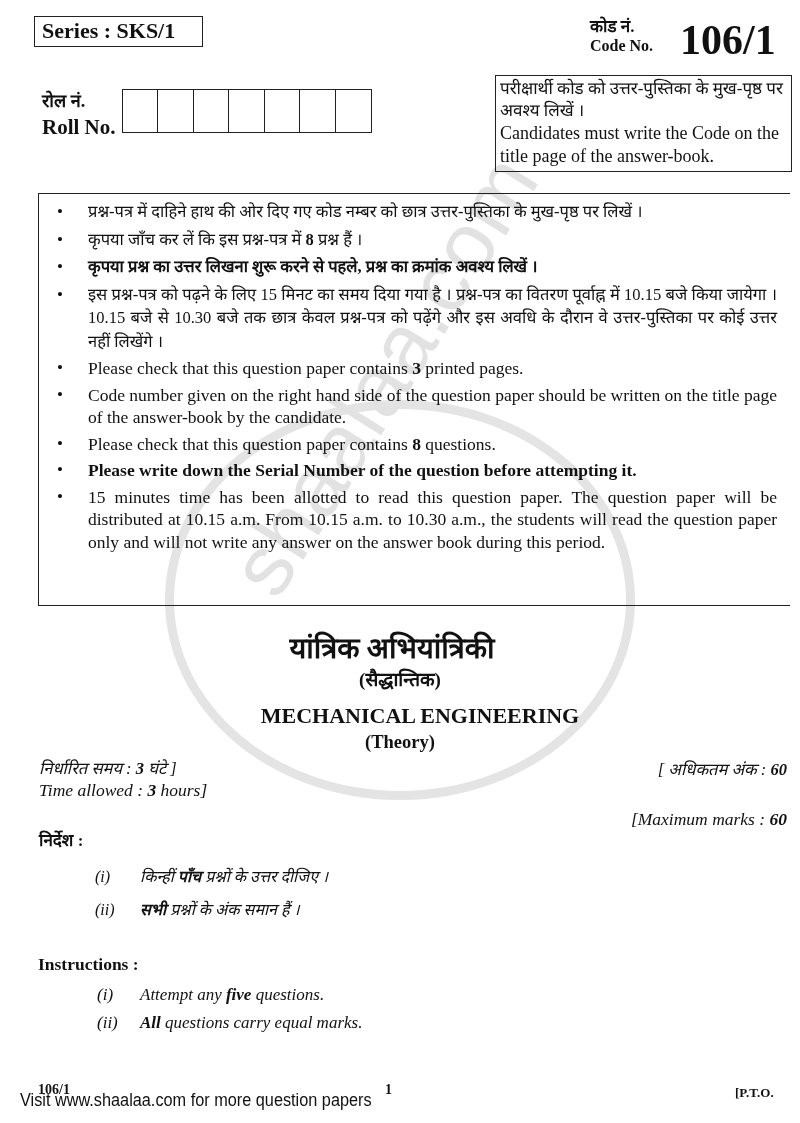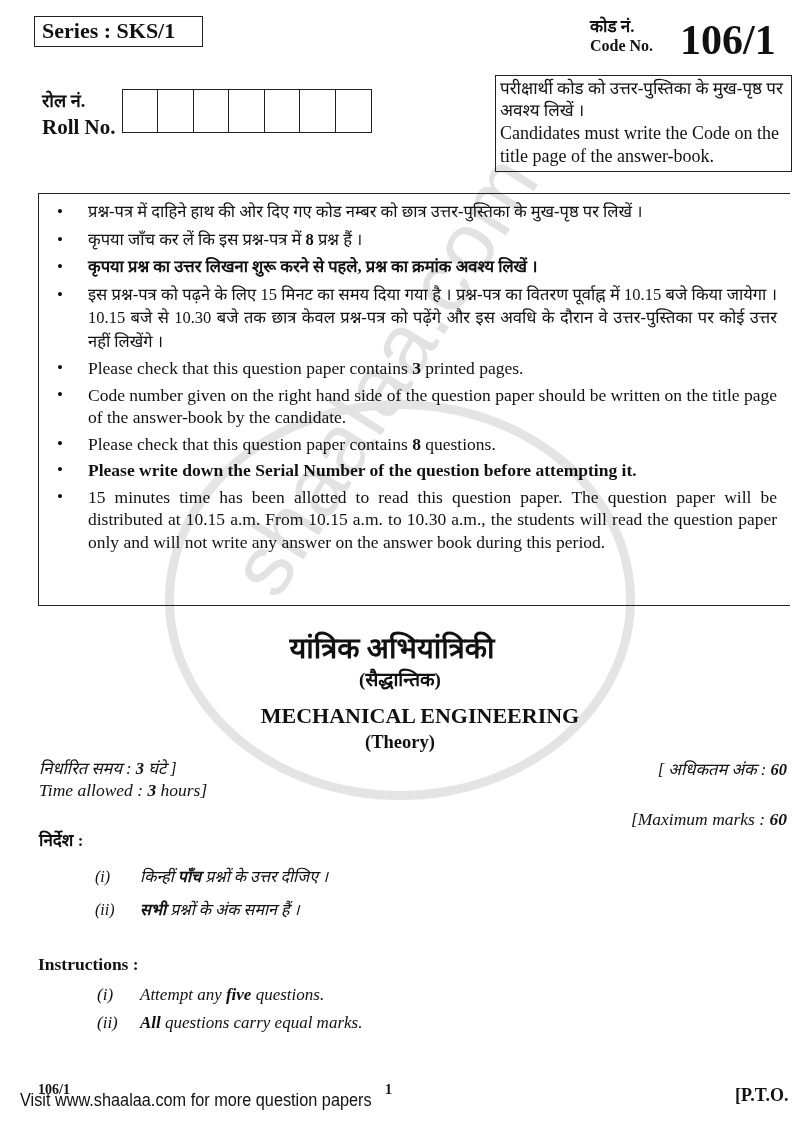--- a/index.html
+++ b/index.html
@@ -49,21 +49,21 @@
   .dir-hi { left:39px; top:828px; font-size:17px; font-weight:bold; z-index:2; }
   .dir-item { left:95px; font-size:16px; font-style:italic; z-index:2; }
   .dir-item .num { display:inline-block; width:45px; }
 
   .ins-en { left:38px; top:954px; font-size:17.5px; font-weight:bold; z-index:2;text-align:center; }
   .ins-item { left:97px; font-size:17px; font-style:italic; z-index:2; }
   .ins-item .num { display:inline-block; width:43px; }
 
   .foot-code { left:38px; top:1082px; font-size:14px; font-weight:bold; z-index:2; }
   .foot-page { left:385px; top:1082px; font-size:14px; font-weight:bold; z-index:2; }
-  .foot-pto { left:735px; top:1085px; font-size:18px; font-weight:bold; z-index:2; }
+  .foot-pto { left:735px; top:1085px; font-size:13px; font-weight:bold; z-index:2; }
   .foot-visit { left:20px; top:1090px; font-family:"Liberation Sans", sans-serif; font-size:17.5px; z-index:3; transform:scaleX(0.93); transform-origin:left top; }
 </style>
 </head>
 <body>
 
 <div class="wm-circle"></div>
 <div class="wm-text">shaalaa.com</div>
 
 <div class="abs series">Series : SKS/1</div>
 <div class="abs roll-hi">रोल नं.</div>

